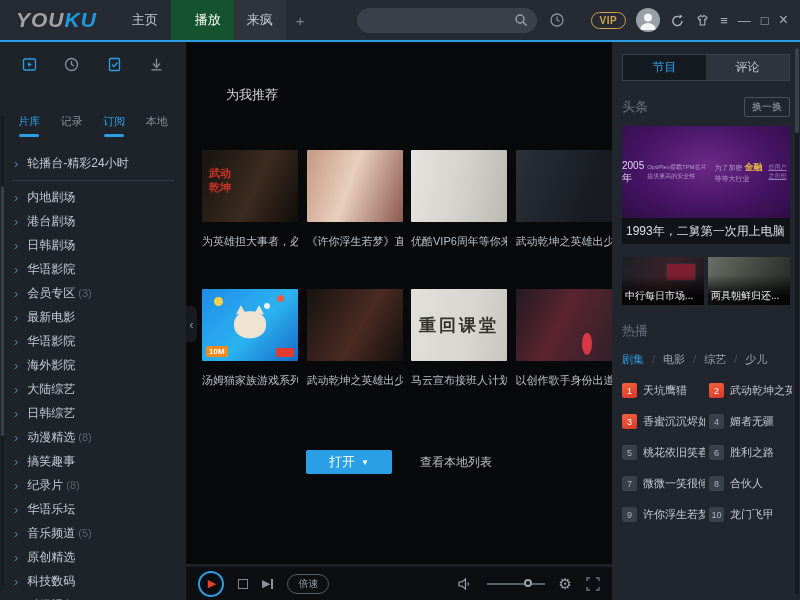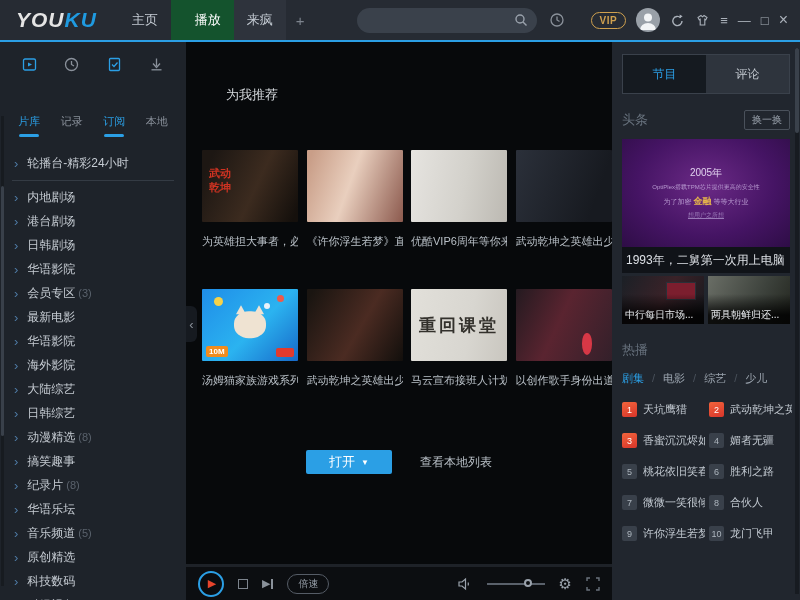--- a/index.html
+++ b/index.html
@@ -5,21 +5,21 @@
   * { margin:0; padding:0; box-sizing:border-box; }
   html,body { width:800px; height:600px; overflow:hidden; background:#0a0c0f;
     font-family:"Liberation Sans","DejaVu Sans",sans-serif; }
   .window { width:800px; height:600px; display:flex; flex-direction:column; }
 
   
   .header { height:40px; background:#262b33; border-bottom:2px solid #2b9fe5;
     display:flex; align-items:stretch; flex:0 0 42px; }
   .logo { display:flex; align-items:center; margin-left:16px; font-weight:bold;
     font-size:21px; letter-spacing:1px; font-style:italic; }
-  .logo .you { color:#e5e5e5; } .logo .ku { color:#1f9ae0; }
+  .logo .you { color:#a3a3a3; } .logo .ku { color:#1f9ae0; }
   .htab { display:flex; align-items:center; padding:0 13px; font-size:13px; color:#c3cad2; cursor:pointer; }
   .htab.first { margin-left:22px; }
   .htab.active { background:#14532d; color:#fff;padding-left:24px; }
   .htab.lf { background:#2e333c; }
   .newtab { display:flex; align-items:center; padding:0 10px; color:#7d848e; font-size:15px; }
   .search { margin-left:42px; align-self:center; width:180px; height:25px; background:#3a414b;
     border-radius:13px; display:flex; align-items:center; justify-content:flex-end; padding-right:9px; }
   .search input { background:transparent; border:none; outline:none; flex:1; height:100%;
     color:#cfd4da; font-size:12px; padding-left:12px; }
   .hicon { align-self:center; display:flex; align-items:center; justify-content:center; }
@@ -108,39 +108,39 @@
   .speedbtn { border:1px solid #555c66; border-radius:10px; color:#9aa2ac; background:transparent;
     font-size:10px; padding:2px 10px; cursor:pointer; }
   .pspacer { flex:1; }
   .vol-slider { width:58px; height:2px; background:#5a616b; position:relative; cursor:pointer; }
   .vol-knob { position:absolute; left:65%; top:-4px; width:8px; height:8px; border:2px solid #9aa2ac;
     border-radius:50%; background:#0c0e11; }
   .gear { color:#9aa2ac; font-size:15px; cursor:pointer; }
 
   
   .rpanel { width:188px; background:#21262e; flex:0 0 188px; padding:12px 10px 0 10px; position:relative; overflow:hidden; }
-  .rtabs { display:flex; border:1px solid #3a414b; height:40px; }
+  .rtabs { display:flex; border:1px solid #3a414b; height:27px; }
   .rtab { flex:1; display:flex; align-items:center; justify-content:center; font-size:12px;
     background:#2e343d; color:#c3c9d0; cursor:pointer; }
   .rtab.on { background:#151a20; color:#2b9fe5; }
   .headrow { margin-top:16px; display:flex; align-items:center; justify-content:space-between; }
   .rsec-title { color:#68727e; font-size:13px; }
   .refresh-btn { border:1px solid #4a515b; border-radius:2px; background:transparent; color:#9aa2ac;
     font-size:10px; padding:2px 7px; cursor:pointer; }
   .feature { margin-top:9px; cursor:pointer; }
-  .feature .pic { height:108px; background:radial-gradient(ellipse at 50% 42%,#6b2a86 0%,#451464 58%,#2e0d46 100%);
-    display:flex; flex-direction:column; align-items:center; justify-content:center; gap:3px; }
+  .feature .pic { height:92px; background:radial-gradient(ellipse at 50% 42%,#6b2a86 0%,#451464 58%,#2e0d46 100%);
+    display:flex; flex-direction:row; align-items:center; justify-content:center; gap:3px; }
   .fl1 { font-size:10px; color:#e0d0ee; }
   .fl2 { font-size:6px; color:#b89ad0; }
   .fl3 { font-size:7px; color:#b89ad0; }
   .fl3 .gold { color:#e8b84a; font-weight:bold; font-size:9px; }
   .fl4 { font-size:6px; color:#9a7ab8; text-decoration:underline; }
   .feature .band { height:26px; background:#101318; display:flex; align-items:center; padding:0 4px;
     color:#dde1e6; font-size:12px; white-space:nowrap; overflow:hidden; }
-  .subs { display:flex; gap:4px; margin-top:3px; }
+  .subs { display:flex; gap:4px; margin-top:13px; }
   .sub { width:82px; height:48px; position:relative; overflow:hidden; cursor:pointer; }
   .sub.s1 { background:linear-gradient(120deg,#1b2026 0%,#3a2228 50%,#14181d 100%); }
   .sub.s1 .scrn { position:absolute; right:8px; top:6px; width:30px; height:18px; background:#7c1e2e; border:1px solid #2a3038; }
   .sub.s2 { background:linear-gradient(115deg,#6a6e66 0%,#3d423c 60%,#23261f 100%); }
   .sub .scap { position:absolute; left:0; right:0; bottom:0; padding:14px 3px 2px 3px; font-size:10px;
     color:#e8ebee; white-space:nowrap; overflow:hidden;
     background:linear-gradient(to bottom, rgba(0,0,0,0) 0%, rgba(0,0,0,0.85) 70%); }
   .hotrow { margin-top:16px; }
   .hot-tabs { margin-top:12px; display:flex; align-items:center; font-size:11px; }
   .hot-tab { color:#9aa3ad; cursor:pointer; }

